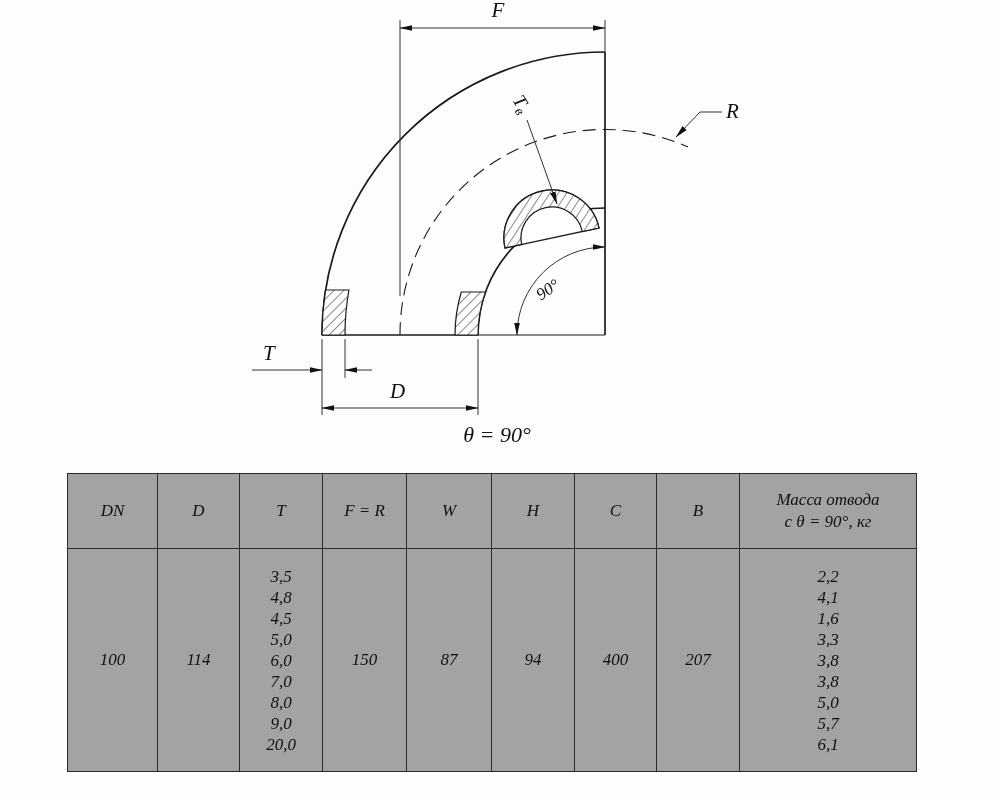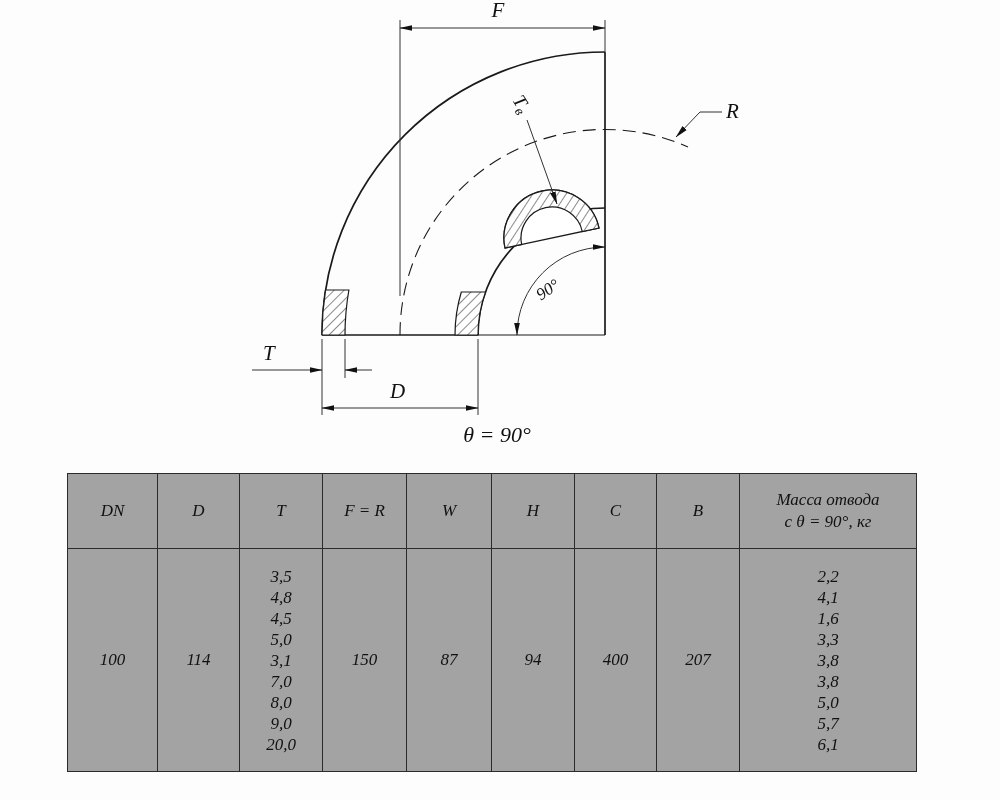--- a/index.html
+++ b/index.html
@@ -123,21 +123,21 @@
     </thead>
     <tbody>
       <tr>
         <td>100</td>
         <td>114</td>
         <td>
           <div class="stack">3,5</div>
           <div class="stack">4,8</div>
           <div class="stack">4,5</div>
           <div class="stack">5,0</div>
-          <div class="stack">3,1</div>
+          <div class="stack">6,0</div>
           <div class="stack">7,0</div>
           <div class="stack">8,0</div>
           <div class="stack">9,0</div>
           <div class="stack">20,0</div>
         </td>
         <td>150</td>
         <td>87</td>
         <td>94</td>
         <td>400</td>
         <td>207</td>

